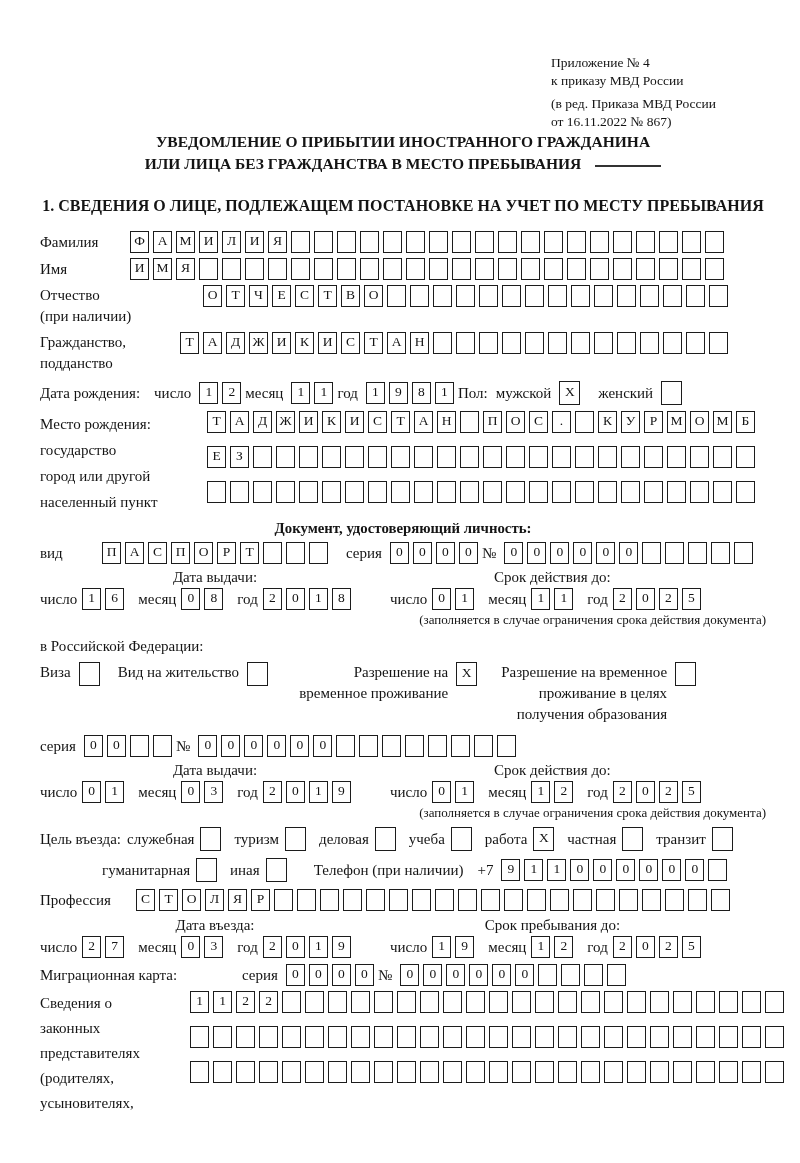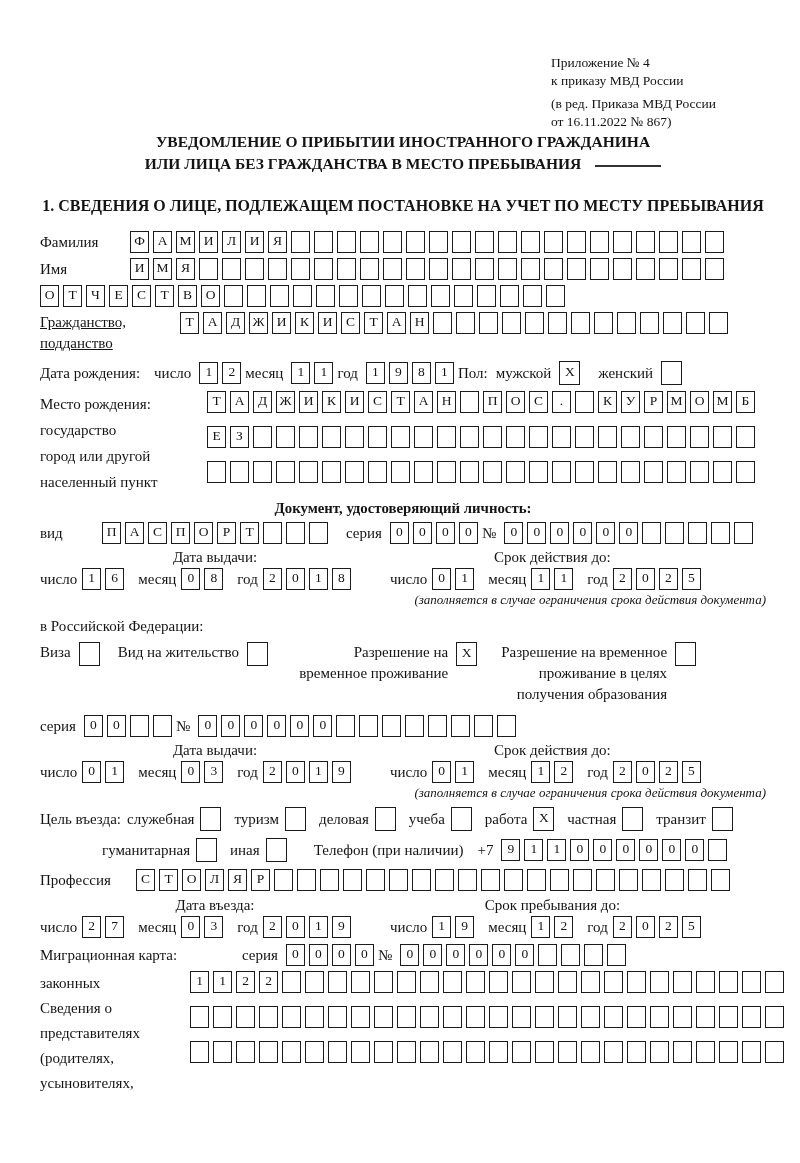--- a/index.html
+++ b/index.html
@@ -38,21 +38,21 @@
   .gap-m { display:inline-block; width:14px; }
 
   
   .dates2 { display:flex; margin-bottom:2px; }
   .dg { }
   .dg-left { width:350px; }
   .dg-head { text-align:center; font-size:15px; margin-bottom:2px; }
   .dg-row { display:flex; align-items:center; }
   .dg-row .sl { font-size:15px; margin-right:5px; }
   .dg-row .cells { margin-right:10px; }
-  .note-right { text-align:right; font-size:13px; margin:1px 0 6px 0;font-style:italic; }
+  .note-right { text-align:right; font-size:13px; margin:1px 0 6px 0; }
 
   
   .opts { display:flex; align-items:flex-start; margin:4px 0 10px 0; }
   .opt { display:flex; align-items:flex-start; }
   .opt .olbl { font-size:15px; line-height:21px; }
   .opt .cells { margin-left:8px; margin-top:0; }
   .olbl-c { text-align:right; }
 
   
   .purpose-row { display:flex; align-items:center; margin-bottom:7px;font-family:Liberation Serif, serif; }
@@ -146,20 +146,24 @@
         <span class="cell"></span>
         <span class="cell"></span>
         <span class="cell"></span>
         <span class="cell"></span>
         <span class="cell"></span>
         <span class="cell"></span>
       </div>
   </div>
 
   <div class="row-top">
+    <div class="lblcol" style="width:163px;">
+      <div>Отчество</div>
+      <div>(при наличии)</div>
+    </div>
     <div class="cells">
         <span class="cell">О</span>
         <span class="cell">Т</span>
         <span class="cell">Ч</span>
         <span class="cell">Е</span>
         <span class="cell">С</span>
         <span class="cell">Т</span>
         <span class="cell">В</span>
         <span class="cell">О</span>
         <span class="cell"></span>
@@ -174,21 +178,21 @@
         <span class="cell"></span>
         <span class="cell"></span>
         <span class="cell"></span>
         <span class="cell"></span>
         <span class="cell"></span>
         <span class="cell"></span>
       </div>
   </div>
 
   <div class="row-top">
-    <div class="lblcol" style="width:140px;text-decoration:underline;">
+    <div class="lblcol" style="width:140px;">
       <div>Гражданство,</div>
       <div>подданство</div>
     </div>
     <div class="cells">
         <span class="cell">Т</span>
         <span class="cell">А</span>
         <span class="cell">Д</span>
         <span class="cell">Ж</span>
         <span class="cell">И</span>
         <span class="cell">К</span>
@@ -714,22 +718,22 @@
         <span class="cell">0</span>
         <span class="cell"></span>
         <span class="cell"></span>
         <span class="cell"></span>
         <span class="cell"></span>
       </span>
   </div>
 
   <div class="row-top" style="margin-top:5px;">
     <div class="lblcol" style="width:150px; line-height:25px;">
+      <div>Сведения о</div>
       <div>законных</div>
-      <div>Сведения о</div>
       <div>представителях</div>
       <div>(родителях,</div>
       <div>усыновителях,</div>
 
     </div>
     <div class="boxrows">
       <div class="cells">
           <span class="cell">1</span>
           <span class="cell">1</span>
           <span class="cell">2</span>

